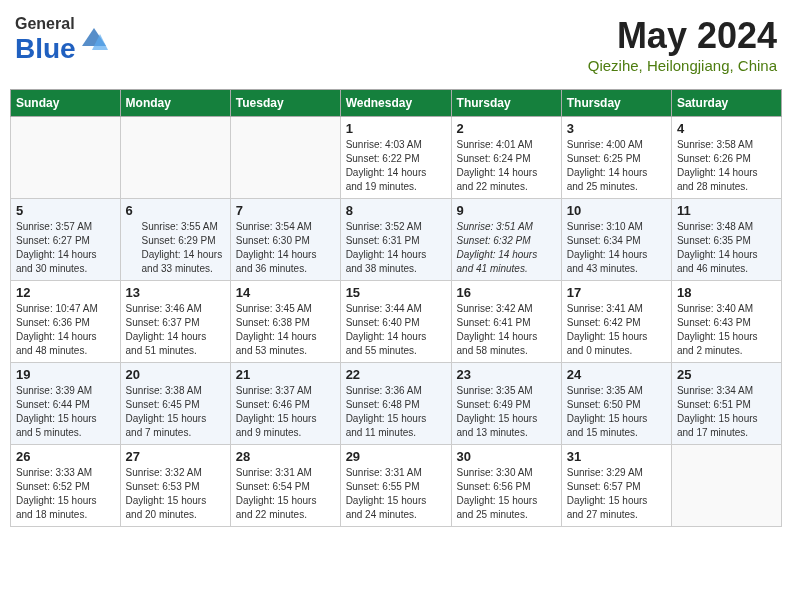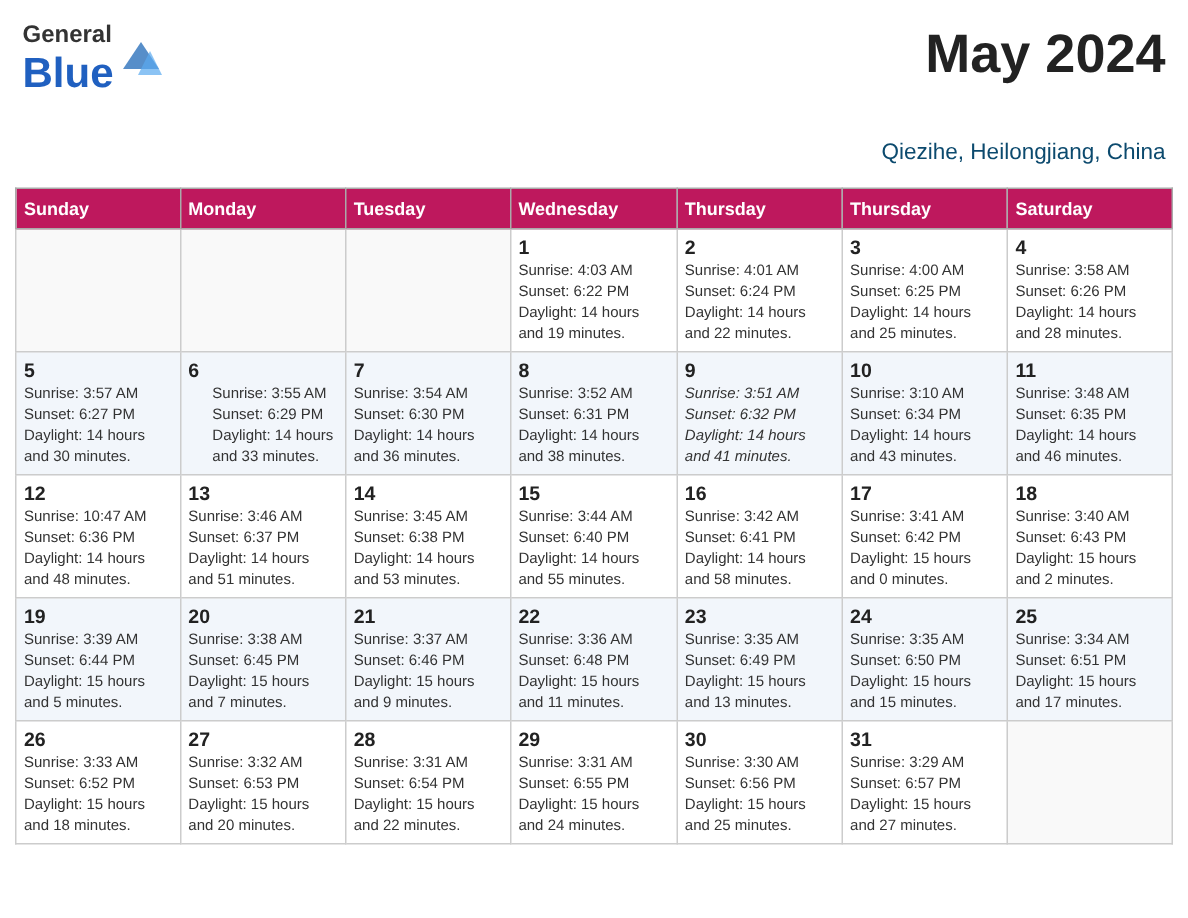--- a/index.html
+++ b/index.html
@@ -43,30 +43,29 @@
     .title-area {
       text-align: right;
     }
     .month-title {
       font-size: 36px;
       font-weight: bold;
       color: #222;
     }
     .subtitle {
       font-size: 15px;
-      color: #0c4a6e;
-      margin-top: 36px;
+      color: #4d7c0f;
     }
     .calendar {
       width: 100%;
       border-collapse: collapse;
       font-size: 10.5px;
     }
     .calendar th {
-      background-color: #be185d;
+      background-color: #15803d;
       color: #fff;
       text-align: left;
       padding: 6px 5px;
       font-size: 12px;
       font-weight: bold;
       border: 1px solid #aaa;
     }
     .calendar td {
       border: 1px solid #ccc;
       vertical-align: top;

